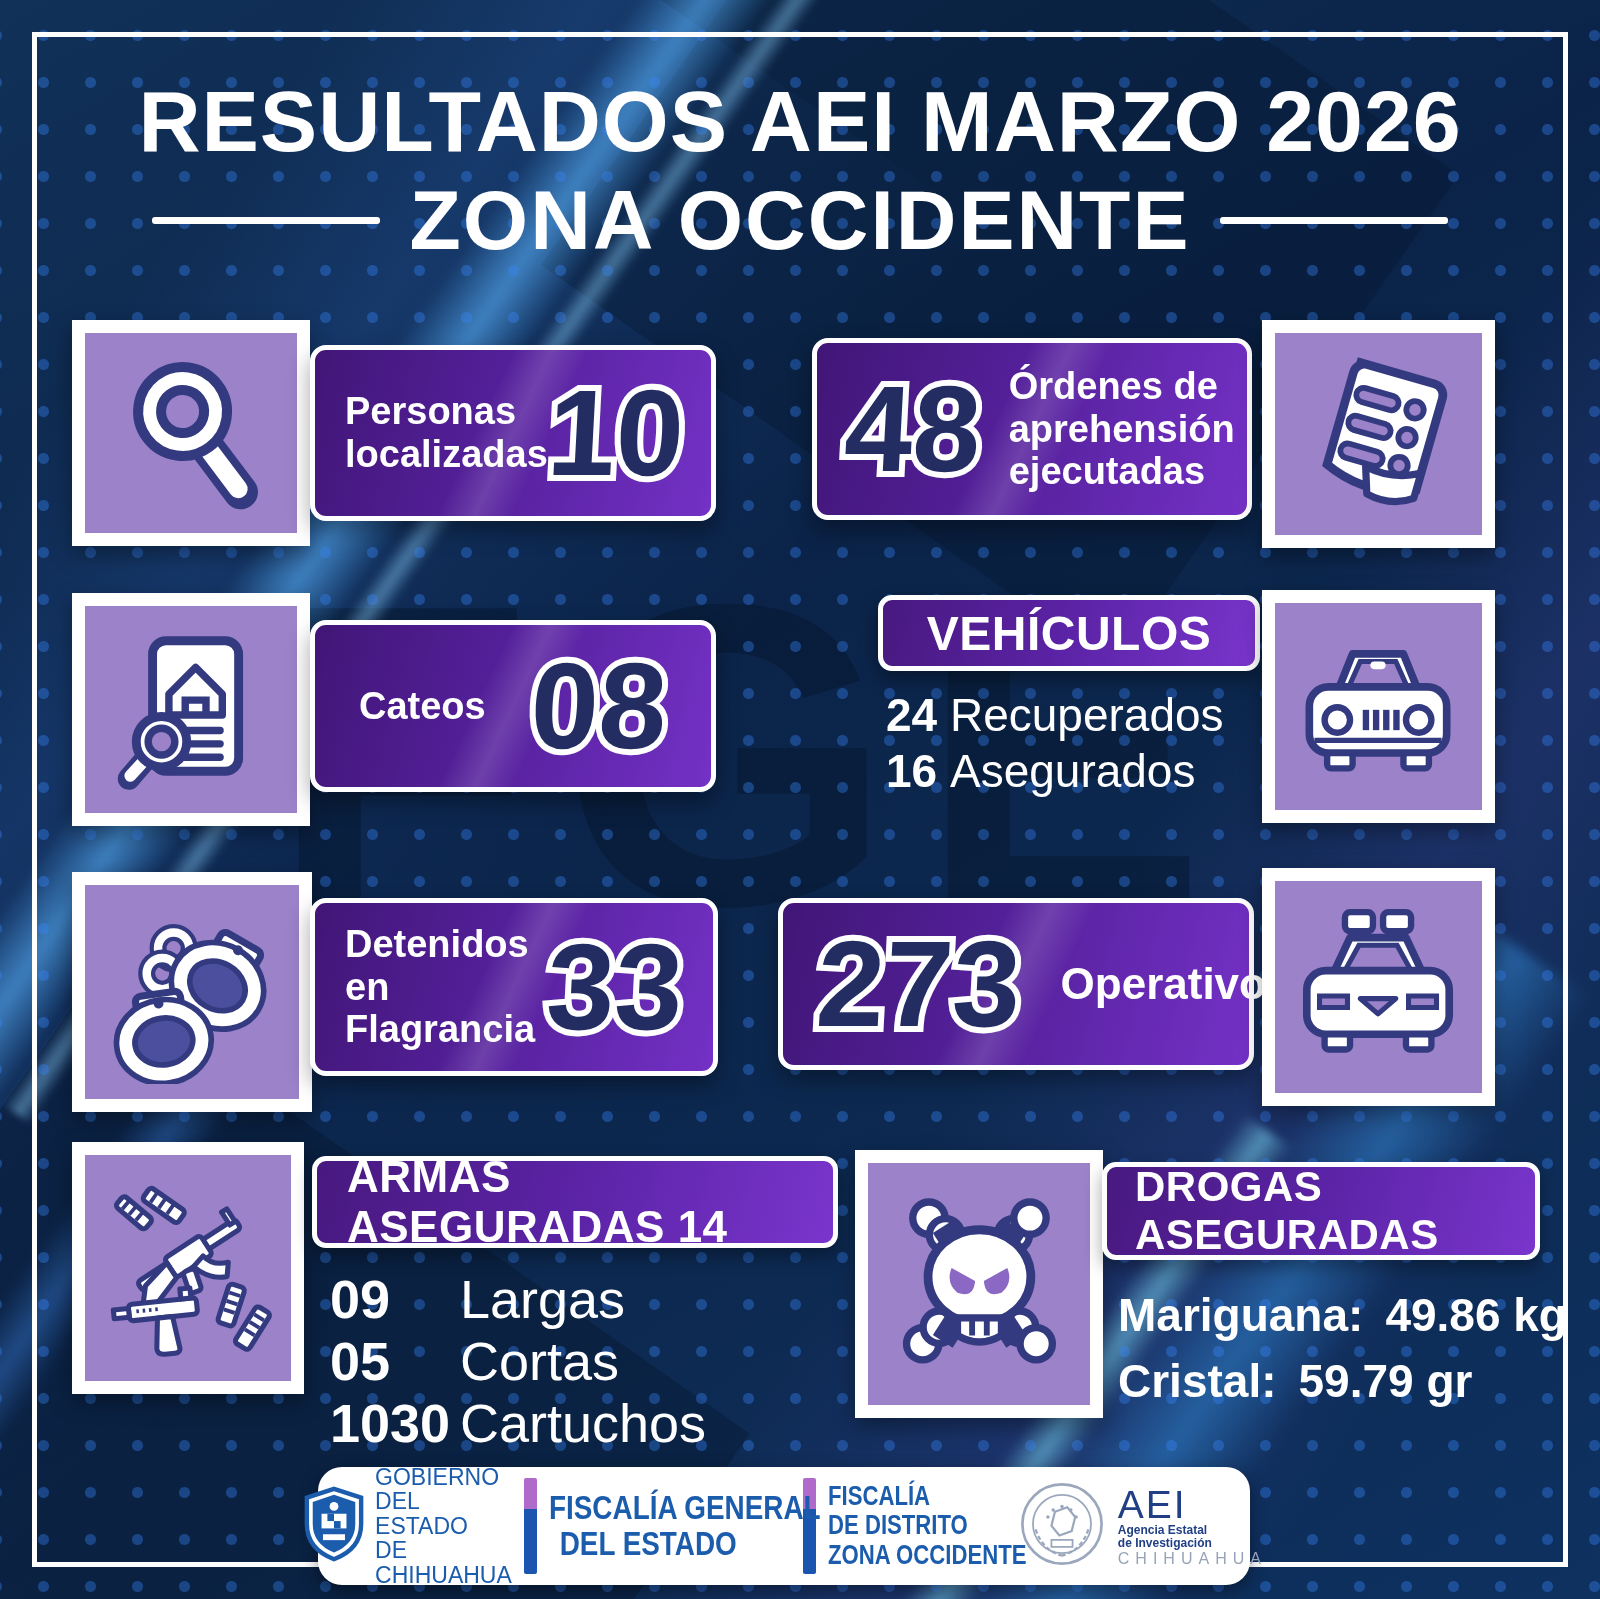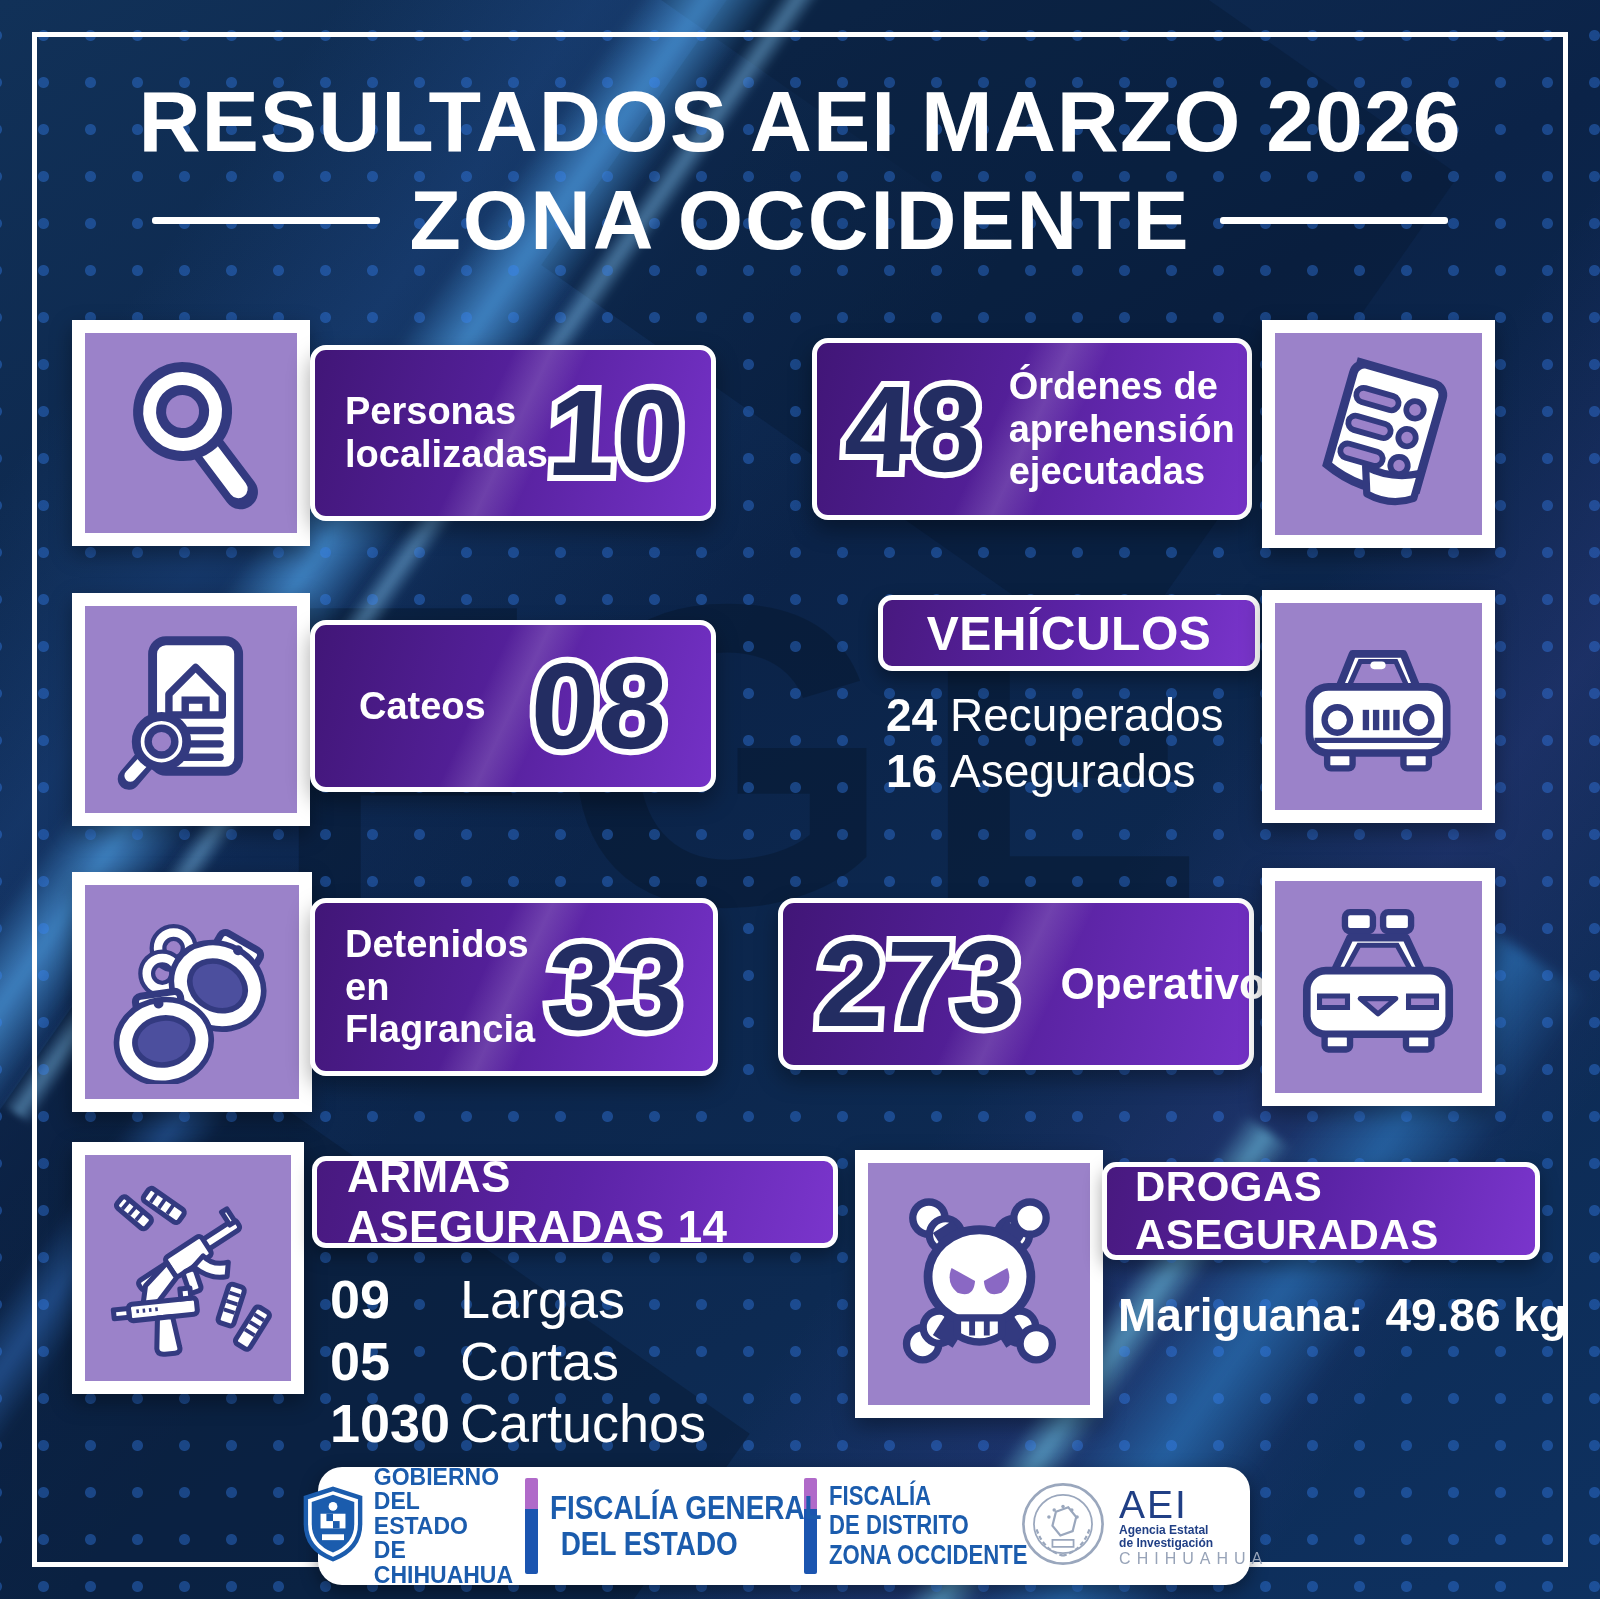--- a/index.html
+++ b/index.html
@@ -74,21 +74,21 @@
   
   .droga-line{font-size:46px;}
   .droga-line .l{font-weight:700;}
   .droga-line .v{font-weight:700;margin-left:22px;}
 
   
   .footer{position:absolute;left:318px;top:1467px;width:932px;height:118px;background:#fff;
     border-radius:24px;display:flex;align-items:center;justify-content:center;gap:12px;
     padding:0 18px;box-shadow:0 6px 18px rgba(0,0,0,.4);}
   .gob{display:flex;align-items:center;gap:8px;}
-  .gob-text{color:#1b5cad;font-weight:700;font-size:23px;line-height:1.06;letter-spacing:0;}
+  .gob-text{color:#1b5cad;font-weight:400;font-size:23px;line-height:1.06;letter-spacing:0;}
   .divider{width:13px;height:96px;border-radius:2px;flex:none;
     background:linear-gradient(180deg,#b06ac9 0%,#b06ac9 32%,#1b55b0 32%,#1b55b0 100%);}
   .fg-outer{width:242px;flex:none;text-align:center;}
   .fg{transform:scaleX(.82);transform-origin:left center;color:#1b5cad;font-weight:800;
     font-size:34px;line-height:1.05;white-space:nowrap;}
   .fd-outer{width:178px;flex:none;}
   .fd{transform:scaleX(.82);transform-origin:left center;color:#1b5cad;font-weight:800;
     font-size:27px;line-height:1.08;white-space:nowrap;}
   .aei-block{display:flex;flex-direction:column;line-height:1.02;}
   .aei-acr{color:#203f85;font-weight:400;font-size:39px;letter-spacing:2px;}
@@ -363,20 +363,23 @@
       </svg>
     </div>
   </div>
 
   <div class="header-box" style="left:1102px;top:1162px;width:438px;height:98px;padding:0 28px;">
     <span style="font-size:42px;">DROGAS ASEGURADAS</span>
   </div>
   <div class="plainline droga-line" style="left:1118px;top:1288px;">
     <span class="l">Mariguana:</span><span class="v">49.86 kg</span>
   </div>
+  <div class="plainline droga-line" style="left:1118px;top:1354px;">
+    <span class="l">Cristal:</span><span class="v">59.79 gr</span>
+  </div>
 
   <div class="footer">
     <div class="gob">
       <span>
         <svg width="66" height="80" viewBox="0 0 90 104">
           <path d="M45 4 L82 16 V52 Q82 86 45 100 Q8 86 8 52 V16 Z" fill="#ffffff" stroke="#1b5cad" stroke-width="6"></path>
           <path d="M45 12 L74 22 V52 Q74 79 45 91 Q16 79 16 52 V22 Z" fill="#1b5cad"></path>
           <rect x="28" y="38" width="34" height="20" fill="#ffffff"></rect>
           <rect x="36" y="38" width="9" height="10" fill="#1b5cad"></rect>
           <rect x="45" y="48" width="9" height="10" fill="#1b5cad"></rect>

